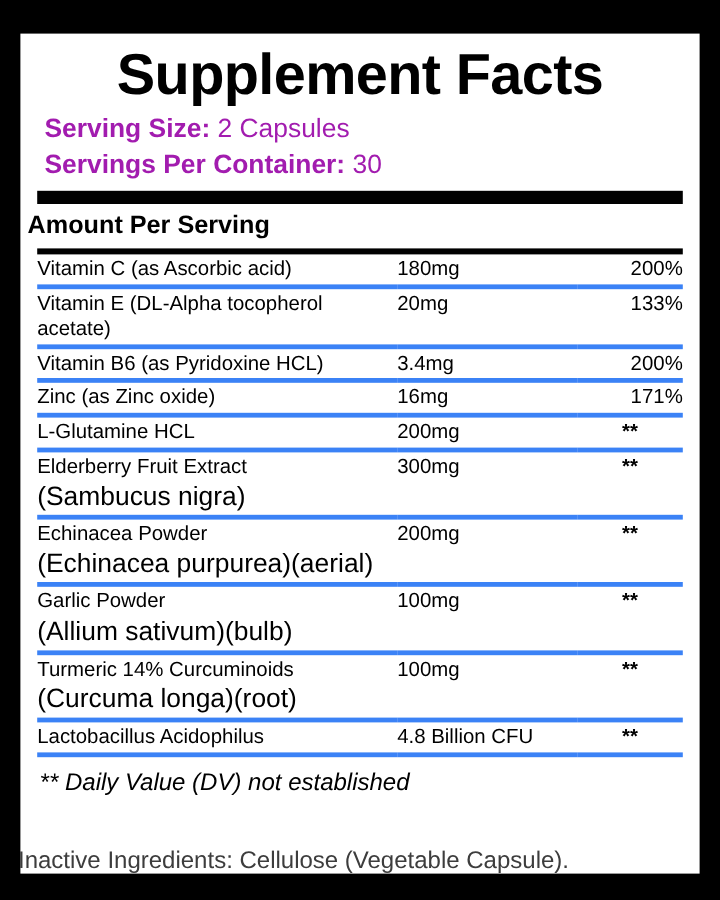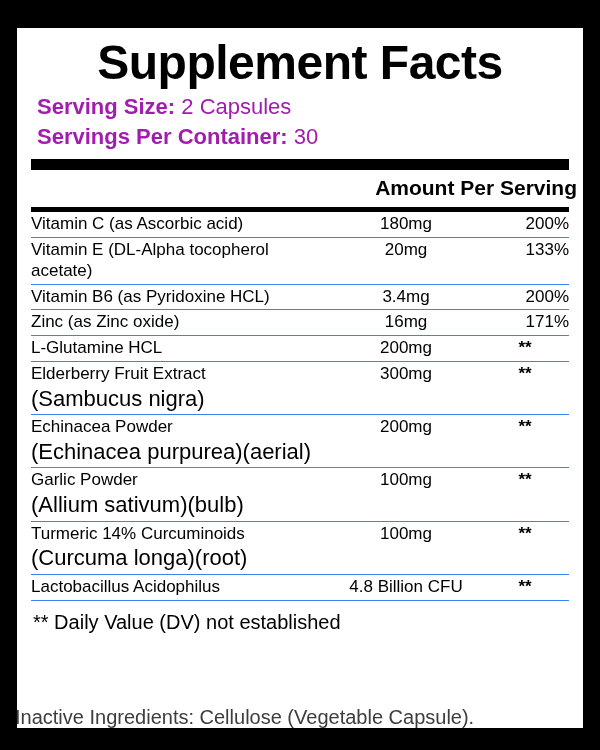--- a/index.html
+++ b/index.html
@@ -54,67 +54,67 @@
     margin: 8px 8px 0 8px;
   }
   .rule-med {
     height: 5px;
     background: #000;
     margin: 0 8px;
   }
   .amount-head {
     font-size: 21px;
     font-weight: bold;
-    text-align: right;
+    text-align: left;
     padding: 6px 0 7px 0;
     color: #000;
   }
   table.facts {
     width: calc(100% - 16px);
     margin: 0 8px;
     border-collapse: collapse;
     table-layout: fixed;
   }
   table.facts td {
     vertical-align: top;
     font-size: 17px;
     color: #000;
     padding: 2px 0 2px 0;
     line-height: 1.22;
   }
   table.facts tr.row {
-    border-bottom: 1px solid #3b82f6;
+    border-bottom: 4px solid #3b82f6;
   }
   td.name {
     width: 300px;
     padding-left: 6px;
   }
   td.amt {
     width: 150px;
-    text-align: center;
   }
   td.dv {
     width: 88px;
     text-align: right;
     padding-right: 6px;
   }
   td.dv.stars {
     text-align: center;
     font-weight: bold;
     padding-right: 0;
   }
   .sub {
     display: block;
     font-size: 22px;
     line-height: 1.25;
   }
   .footnote {
     font-size: 20px;
     color: #000;
     padding: 10px 0 0 10px;
+    font-style: italic;
   }
   .inactive {
     position: absolute;
     left: 11px;
     top: 706px;
     width: 566px;
     font-size: 20px;
     color: #3d3d3d;
     white-space: nowrap;
     overflow: hidden;

